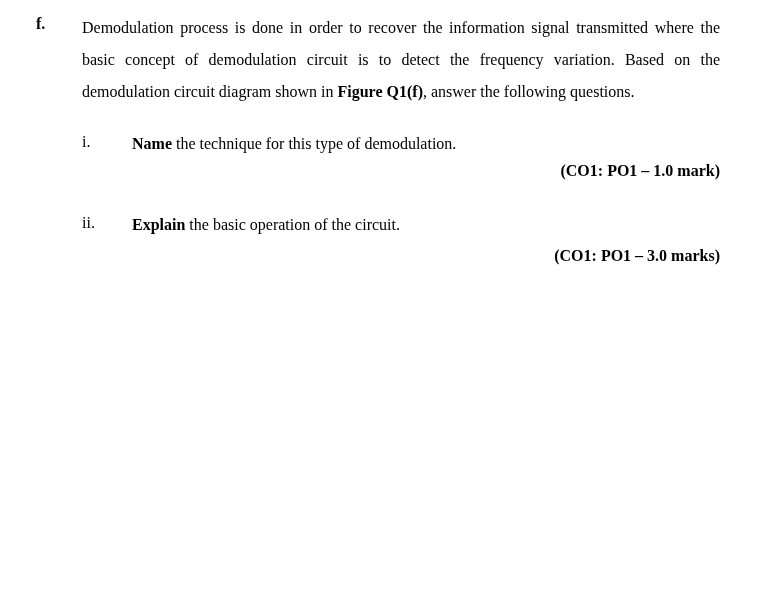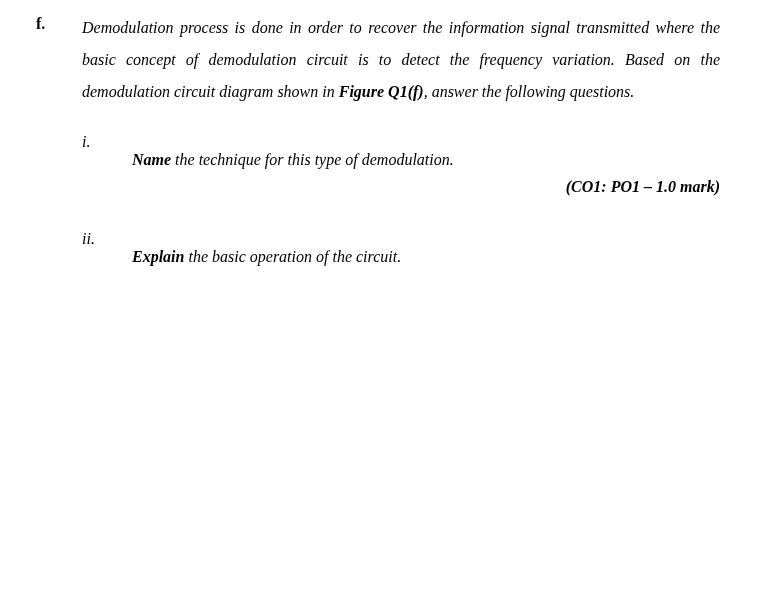--- a/index.html
+++ b/index.html
@@ -25,21 +25,20 @@
     }
     
     .question-label {
       font-weight: bold;
       width: 46px;
       flex-shrink: 0;
     }
     
     .question-content {
       flex: 1;
-      font-style: italic;
     }
     
     .intro-text {
       text-align: justify;
       line-height: 2.0;
       margin-bottom: 22px;
     }
     
     .sub-question {
       display: flex;
@@ -50,21 +49,20 @@
     .sub-label {
       width: 50px;
       flex-shrink: 0;
       font-family: 'Times New Roman', Times, serif;
     }
     
     .sub-content {
       flex: 1;
       text-align: justify;
       line-height: 1.8;
-      margin-top: 16px;
     }
     
     .marks {
       text-align: right;
       font-weight: bold;
       margin-bottom: 28px;
     }
     
     .marks-tight {
       text-align: right;
@@ -96,16 +94,17 @@
     </div>
     <div class="marks">(CO1: PO1 – 1.0 mark)</div>
 
     <div class="sub-question">
       <div class="sub-label">ii.</div>
       <div class="sub-content">
         <span class="bold">Explain</span><span> the basic operation of the circuit.</span>
       </div>
     </div>
 
+    <div class="marks-tight">(CO1: PO1 – 3.0 marks)</div>
 
 
   </div>
 </div>
 
 </body></html>

